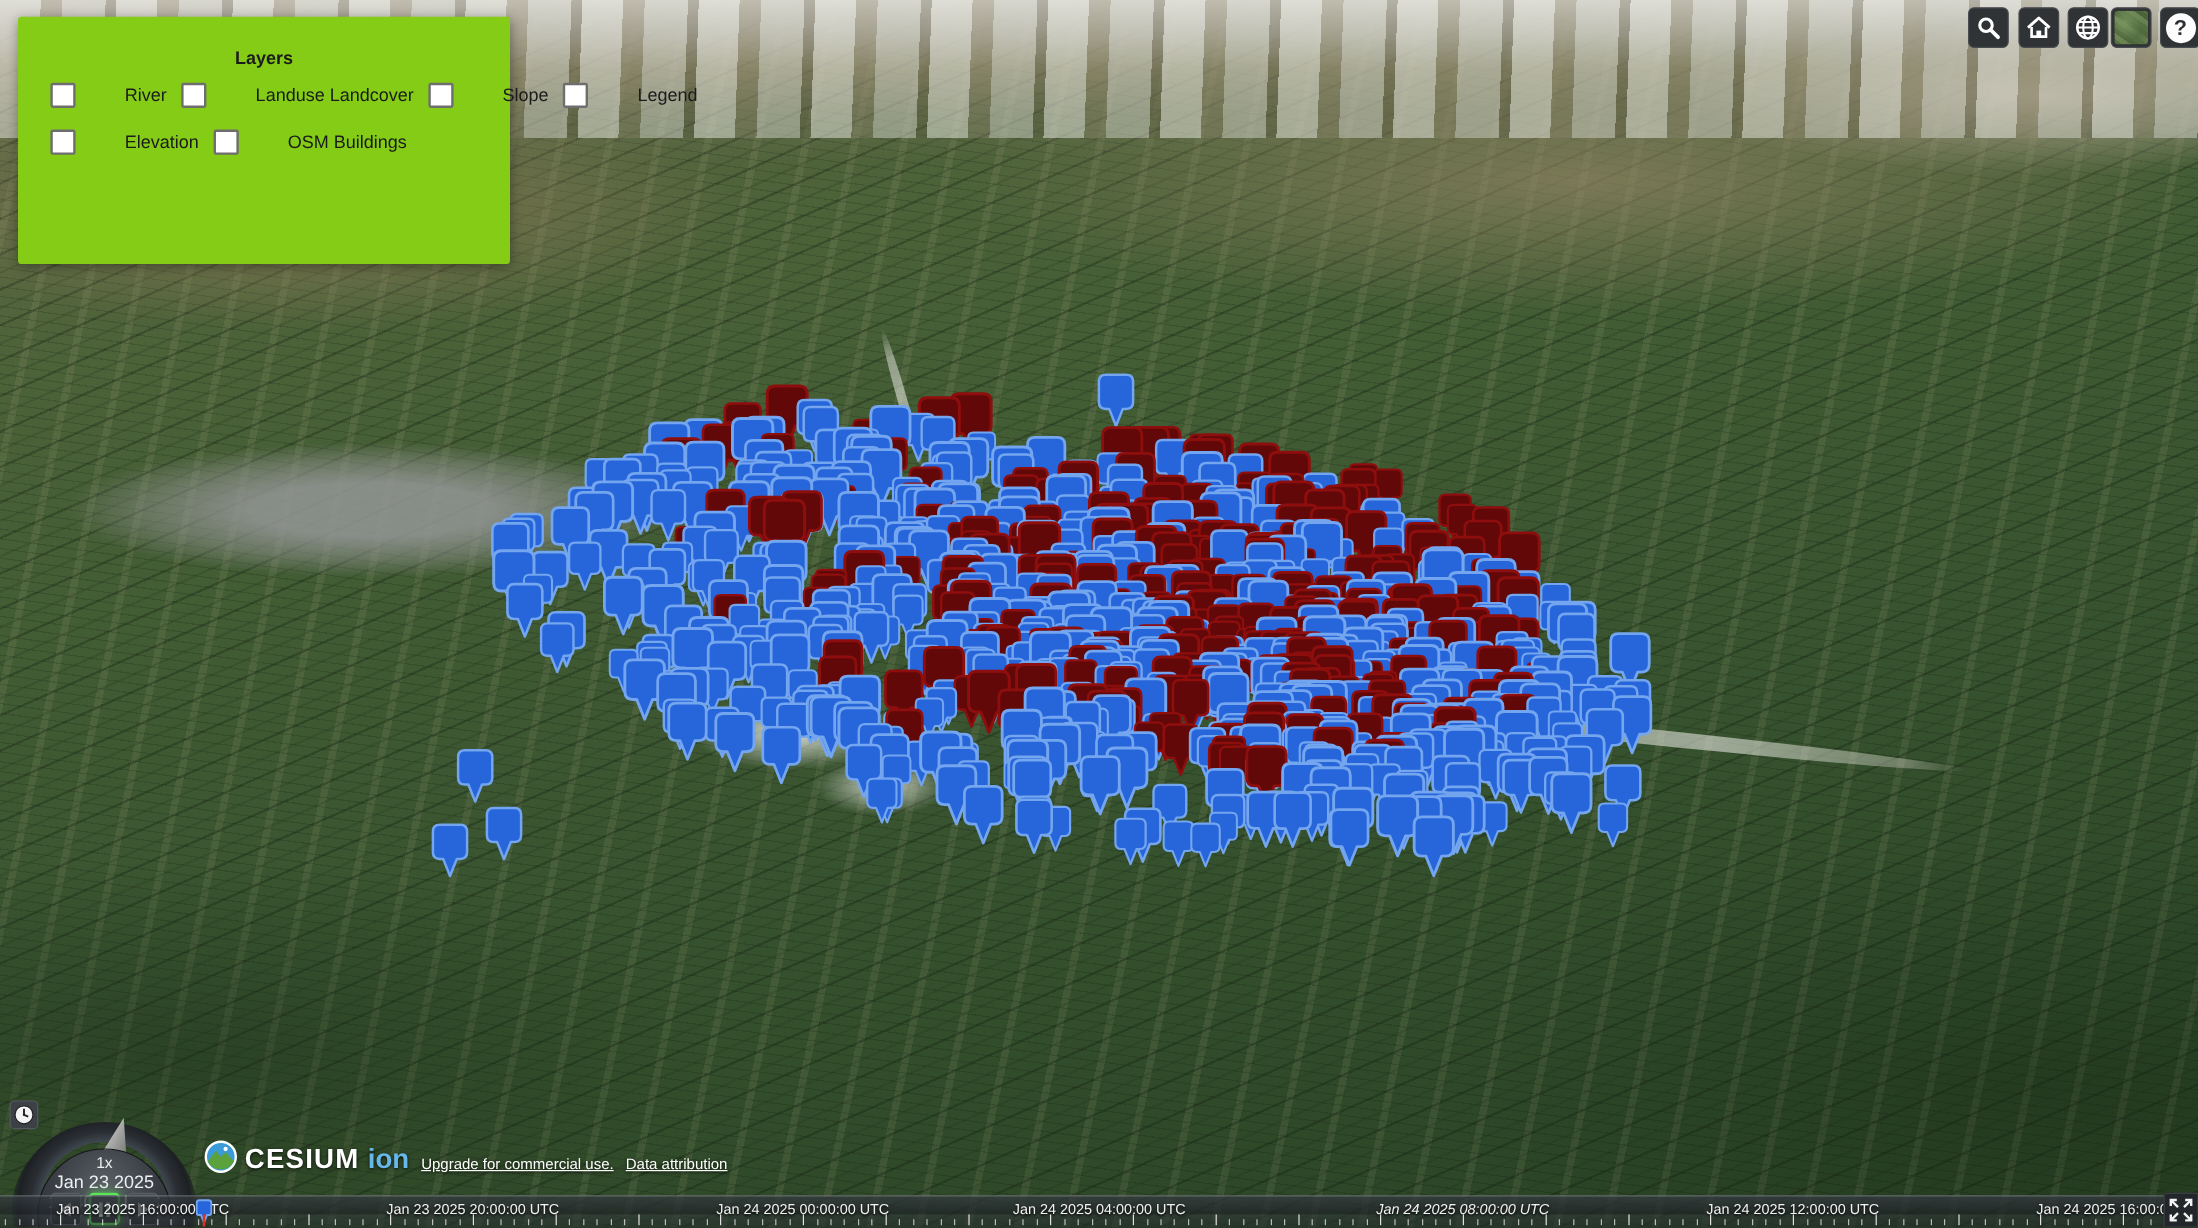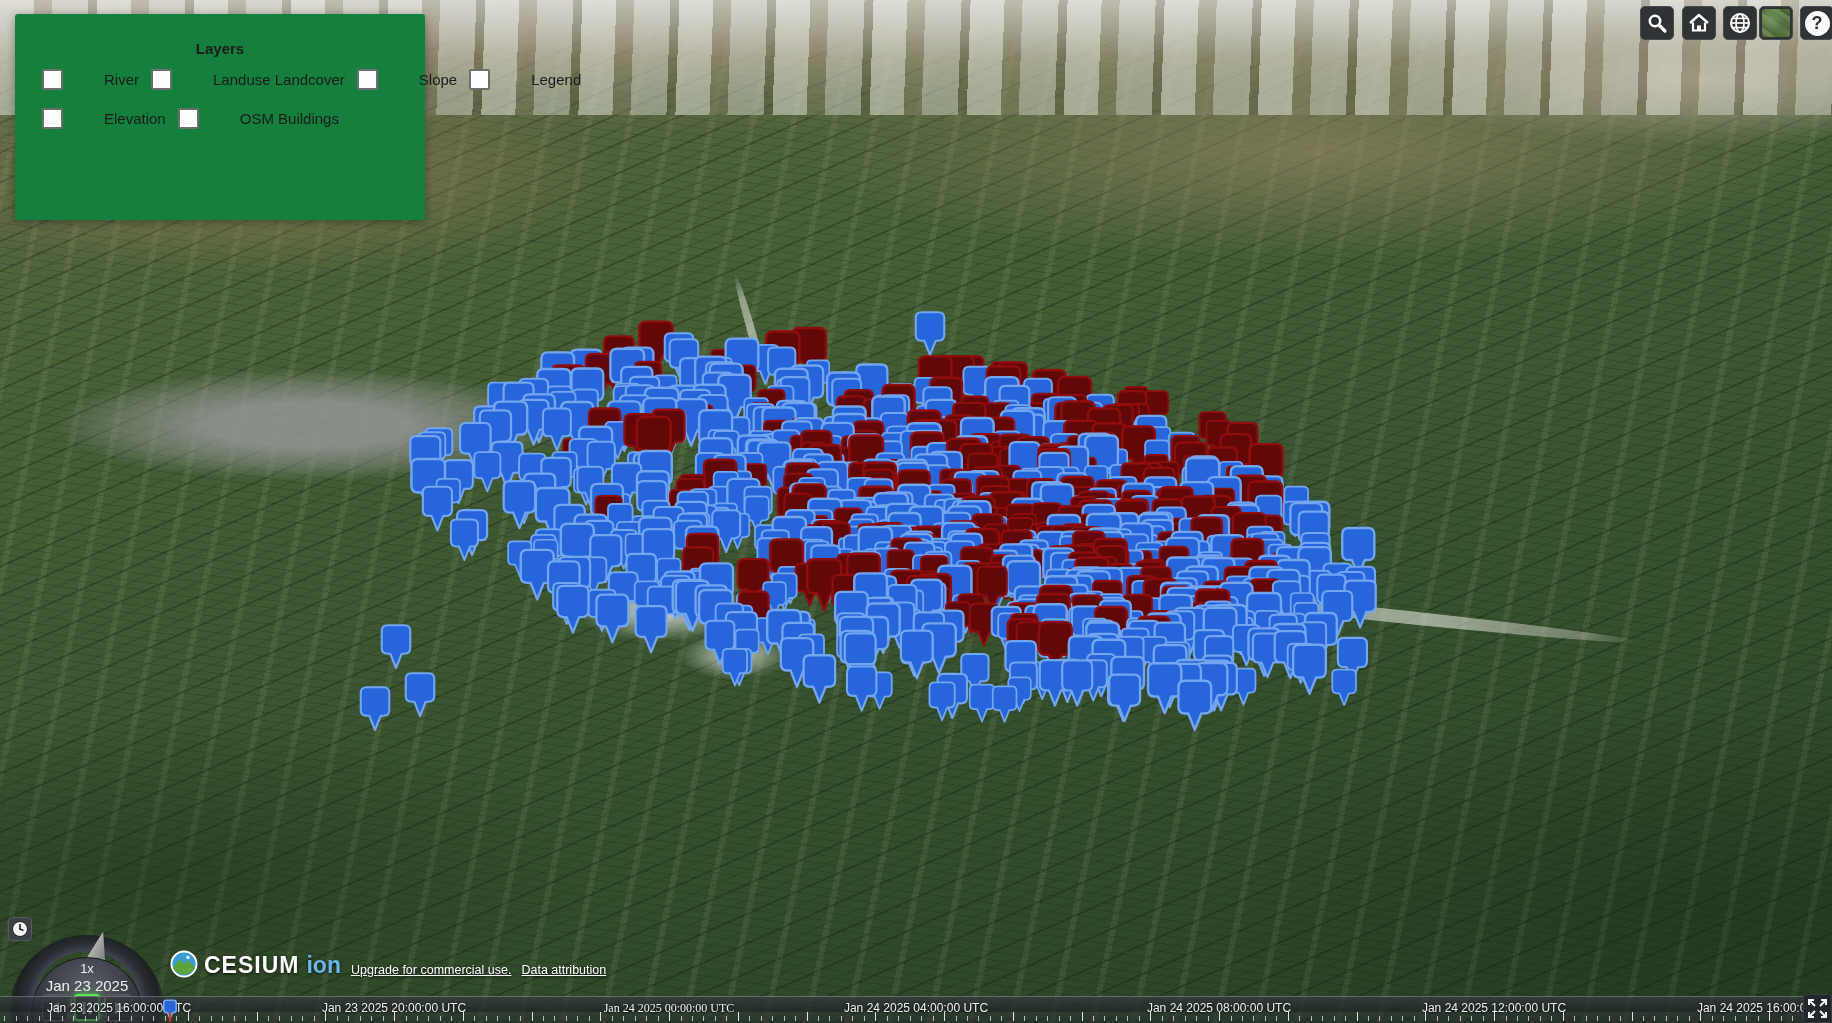--- a/index.html
+++ b/index.html
@@ -22,21 +22,21 @@
       repeating-linear-gradient(-78deg, rgba(195,188,150,.10) 0 6px, rgba(0,0,0,0) 6px 40px),
       linear-gradient(168deg,#7c7657 0%,#5d6844 10%,#4c6239 22%,#425c34 38%,#3a5530 55%,#334e2b 72%,#2c4627 88%,#273f23 100%);}
   .snow-ridge{position:absolute;left:0;top:0;width:100%;height:115px;opacity:.55;
     background:repeating-linear-gradient(92deg,rgba(235,235,230,.9) 0 34px,rgba(150,140,118,.55) 34px 52px,rgba(222,222,216,.8) 52px 88px,rgba(90,82,66,.45) 88px 97px);}
   .river{position:absolute;border-radius:50%;
     background:linear-gradient(90deg,rgba(0,0,0,0),rgba(212,214,206,.55) 20%,rgba(228,230,222,.6) 60%,rgba(202,202,190,.4) 90%,rgba(0,0,0,0));}
   .river.r1{left:1120px;top:608px;width:520px;height:13px;transform:rotate(6deg);}
   .river.r2{left:735px;top:270px;width:120px;height:8px;transform:rotate(74deg);transform-origin:left center;}
   #markers-svg{position:absolute;left:0;top:0;}
   
-  .panel{position:absolute;left:15px;top:14px;width:410px;height:206px;background:#15803d;
+  .panel{position:absolute;left:15px;top:14px;width:410px;height:206px;background:#84cc16;
     border-radius:3px;box-shadow:0 2px 10px rgba(0,0,0,.35);color:#1b1b1b;}
   .panel-title{position:absolute;left:0;right:0;top:26px;text-align:center;font-size:15px;font-weight:700;}
   .cb-row{position:absolute;left:27px;right:10px;display:flex;align-items:center;gap:12px;}
   .cb-row.r0{top:55px;}
   .cb-row.r1{top:94px;}
   .cb-item{display:flex;align-items:center;gap:10px;}
   .cbox{width:17px;height:17px;border:2px solid #6e6e6e;border-radius:2px;background:#fff;
     display:inline-block;flex:0 0 auto;cursor:pointer;}
   .cb-label{font-size:15px;white-space:nowrap;margin-left:31px;}
   .legend-box{position:absolute;left:17px;top:141px;width:376px;height:48px;border:1px solid #cfcfcf;
@@ -1223,23 +1223,23 @@
     </svg>
     <span class="brand">CESIUM</span>
     <span class="brand-ion">ion</span>
     <a class="credit-link">Upgrade for commercial use.</a>
     <a class="credit-link">Data attribution</a>
   </div>
 
   <div class="timeline">
       <span class="tl-label" style="left: 119px;">Jan 23 2025 16:00:00 UTC</span>
       <span class="tl-label" style="left: 394px;">Jan 23 2025 20:00:00 UTC</span>
-      <span class="tl-label" style="left: 669px; font-family: Liberation Serif, serif;">Jan 24 2025 00:00:00 UTC</span>
+      <span class="tl-label" style="left: 669px;">Jan 24 2025 00:00:00 UTC</span>
       <span class="tl-label" style="left: 916px;">Jan 24 2025 04:00:00 UTC</span>
-      <span class="tl-label" style="left: 1219px;">Jan 24 2025 08:00:00 UTC</span>
+      <span class="tl-label" style="left: 1219px; font-style: italic;">Jan 24 2025 08:00:00 UTC</span>
       <span class="tl-label" style="left: 1494px;">Jan 24 2025 12:00:00 UTC</span>
       <span class="tl-label" style="left: 1769px;">Jan 24 2025 16:00:00 UTC</span>
       <div class="tick" style="left: 4.4px;"></div>
       <div class="tick" style="left: 15.9px;"></div>
       <div class="tick" style="left: 27.3px;"></div>
       <div class="tick" style="left: 38.8px;"></div>
       <div class="tick hour" style="left: 50.3px;"></div>
       <div class="tick" style="left: 61.7px;"></div>
       <div class="tick" style="left: 73.2px;"></div>
       <div class="tick" style="left: 84.6px;"></div>

